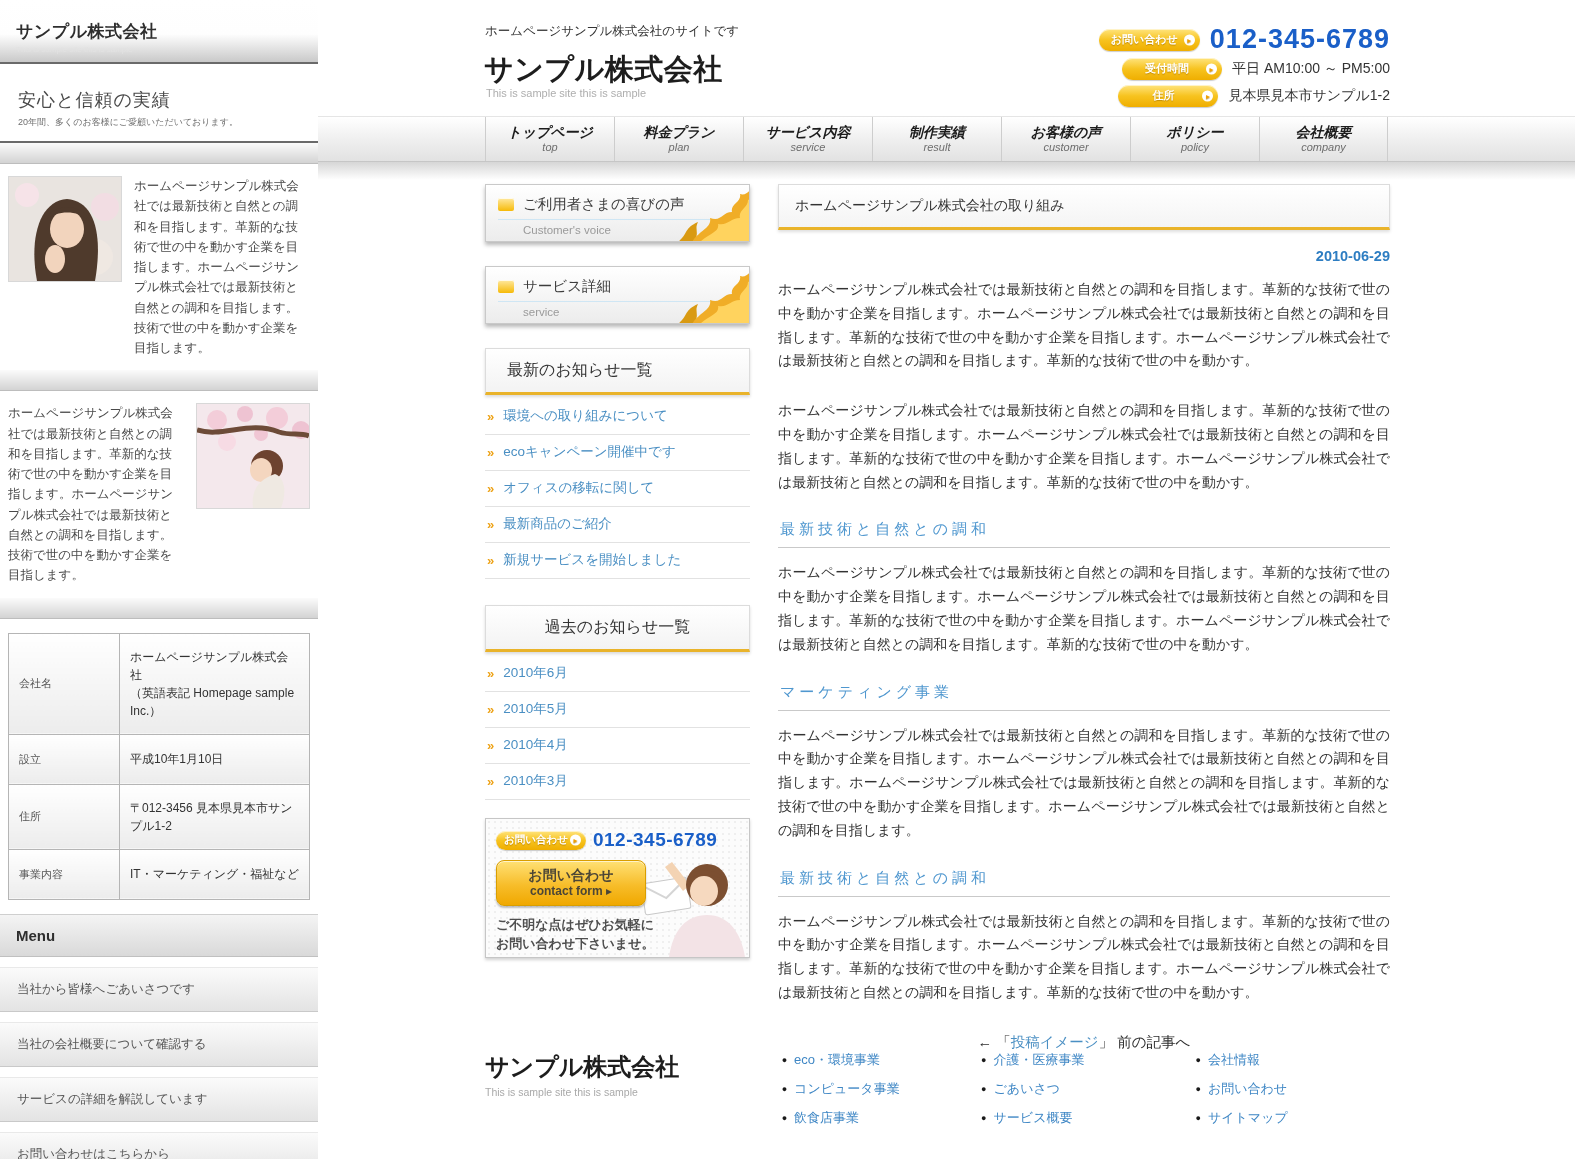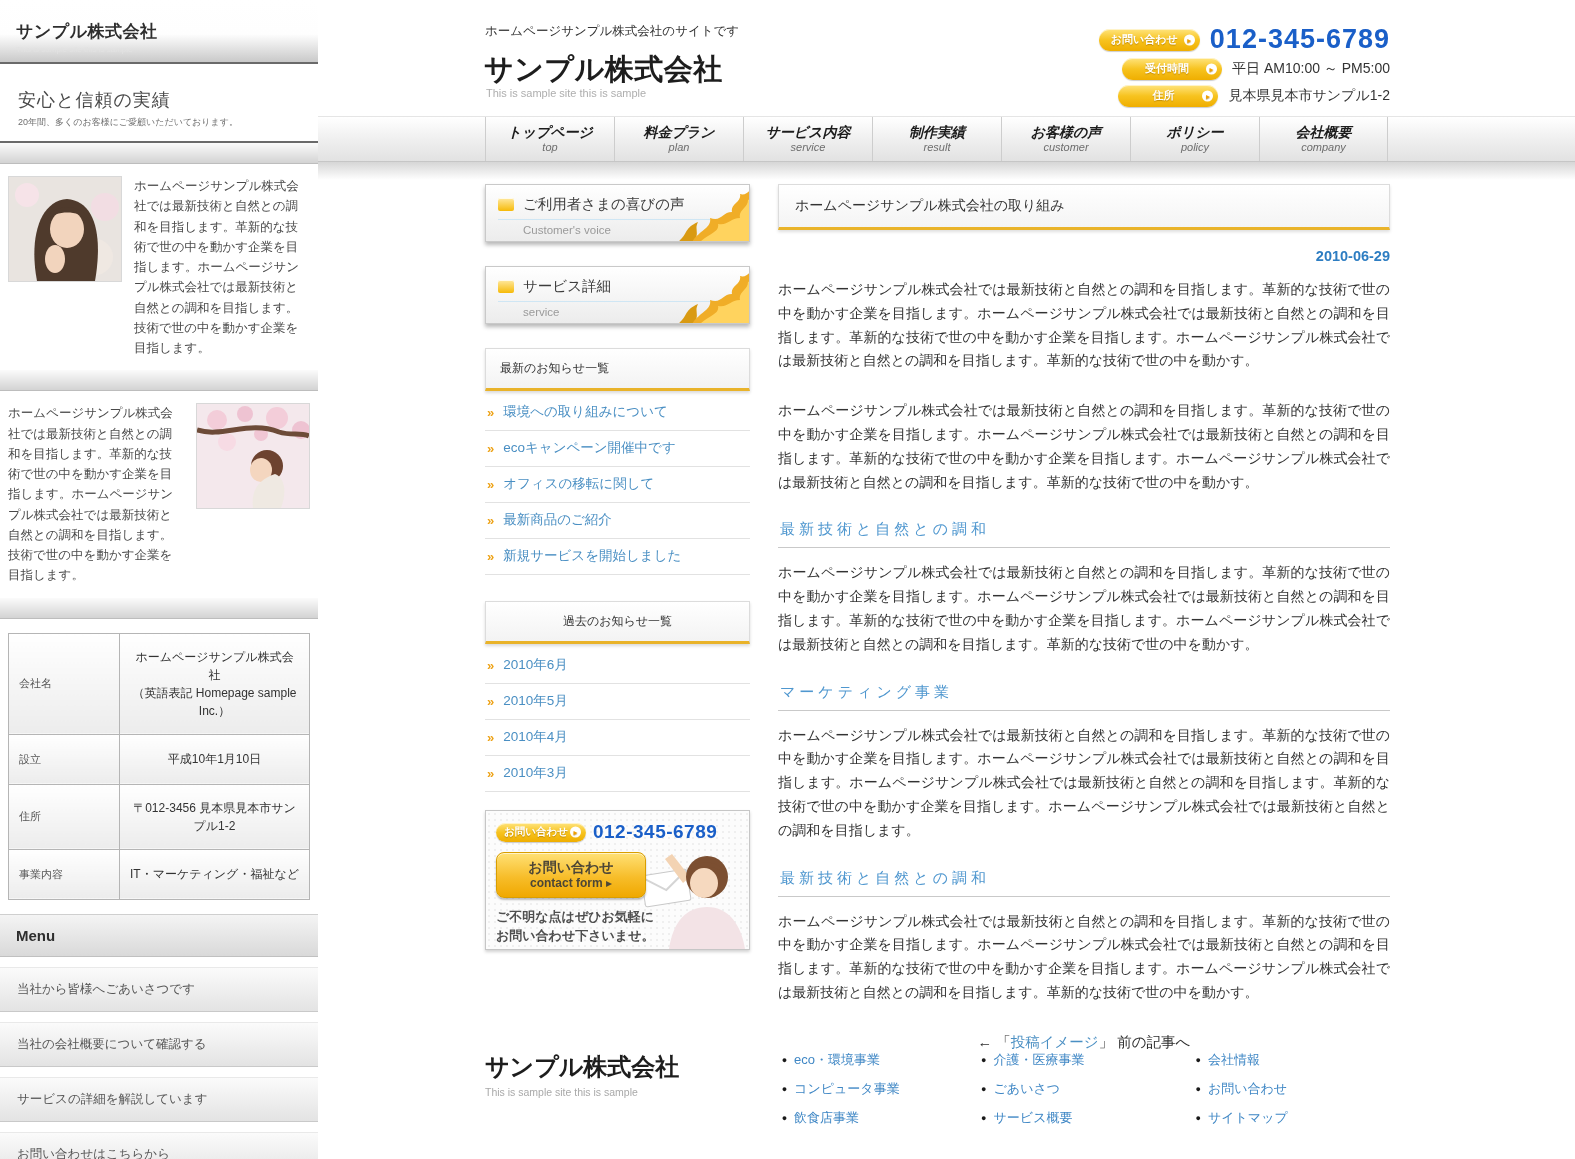--- a/index.html
+++ b/index.html
@@ -16,21 +16,21 @@
   .sb-trust-title{font-size:18px;color:#4a4a4a;letter-spacing:1px;}
   .sb-trust-sub{font-size:9px;color:#6f6f6f;margin-top:4px;}
   .sb-band{height:20px;background:linear-gradient(#fbfbfb,#d3d3d3);border-bottom:1px solid #bdbdbd;}
   .sb-block{display:flex;gap:12px;align-items:flex-start;background:#fff;padding:12px 8px;}
   .sb-photo{width:112px;height:104px;border:1px solid #d8d8d8;flex:0 0 auto;overflow:hidden;background:#eee;}
   .sb-photo svg{display:block;width:100%;height:100%;}
   .sb-text{margin:0;font-size:12.5px;line-height:1.62;color:#4a4a4a;}
   .sb-table{margin:14px 8px;border-collapse:collapse;width:302px;border:1px solid #8a8a8a;}
   .sb-table th,.sb-table td{border:1px solid #b5b5b5;background:linear-gradient(#ffffff,#ececec);vertical-align:middle;}
   .sb-table th{width:90px;font-weight:normal;text-align:left;font-size:11px;color:#555;padding:17px 10px;}
-  .sb-table td{font-size:12px;color:#333;padding:14px 10px;line-height:1.5;text-align:center;}
+  .sb-table td{font-size:12px;color:#333;padding:14px 10px;line-height:1.5;}
   .sb-h{margin-top:14px;padding:12px 16px;font-weight:bold;font-size:15px;color:#2e2e2e;background:linear-gradient(#f4f4f4,#d9d9d9);border-top:1px solid #cfcfcf;border-bottom:1px solid #c0c0c0;}
   .sb-menu{list-style:none;margin:0;padding:0;}
   .sb-menu li{margin-top:10px;padding:13px 17px;font-size:12.5px;color:#555;background:linear-gradient(#fbfbfb,#e3e3e3);border-top:1px solid #e9e9e9;border-bottom:1px solid #c9c9c9;cursor:pointer;}
 
   
   .main{position:absolute;left:318px;top:16px;width:1257px;height:1159px;}
   .site-note{position:absolute;left:167px;top:7px;font-size:12.5px;color:#333;}
   .logo{position:absolute;left:166px;top:34px;font-size:29px;font-weight:bold;color:#1d1d1d;letter-spacing:.5px;}
   .logo-sub{position:absolute;left:168px;top:71px;font-size:11px;color:#aeaeae;}
   .contact{position:absolute;top:10px;right:185px;}
@@ -53,21 +53,21 @@
 
   
   .bn{position:relative;height:56px;border:1px solid #c9c9c9;background:linear-gradient(#ffffff,#ececec);box-shadow:0 3px 4px rgba(0,0,0,.28);margin-bottom:24px;overflow:hidden;cursor:pointer;}
   .bn-inner{padding:10px 12px 0;}
   .bn-row{display:flex;align-items:center;gap:9px;border-bottom:1px solid #cfe6f4;padding-bottom:5px;width:212px;}
   .bn-icon{width:16px;height:13px;border-radius:2px;background:linear-gradient(#ffe9a0,#f6ba08);box-shadow:inset 0 1px 0 rgba(255,255,255,.8);flex:0 0 auto;}
   .bn-title{font-size:14.5px;color:#3c3c3c;white-space:nowrap;}
   .bn-sub{font-size:11.5px;color:#9a9a9a;padding:4px 0 0 25px;}
   .bn-ribbon{position:absolute;right:-1px;bottom:-1px;width:102px;height:58px;pointer-events:none;}
 
-  .ph{border:1px solid #dcdcdc;border-bottom:3px solid #e9b32a;background:linear-gradient(#ffffff,#f3f3f3);box-shadow:0 2px 3px rgba(0,0,0,.15);padding:11px 14px;font-size:12px;color:#333;}
+  .ph{border:1px solid #dcdcdc;border-bottom:3px solid #e9b32a;background:linear-gradient(#ffffff,#f3f3f3);box-shadow:0 2px 3px rgba(0,0,0,.15);padding:11px 21px;font-size:16px;color:#333;}
   .news{list-style:none;margin:4px 0 0;padding:0;}
   .news li{display:flex;align-items:center;gap:9px;padding:8px 2px 9px;border-bottom:1px solid #e2e2e2;cursor:pointer;}
   .chev{color:#eda216;font-weight:bold;font-size:13px;}
   .news-link{color:#4a8fc3;font-size:13.5px;}
   .panel-archive{margin-top:26px;text-align:center;}
 
   .cb{margin-top:18px;border:1px solid #c6c6c6;box-shadow:0 2px 3px rgba(0,0,0,.18);background-color:#fcfcfc;background-image:radial-gradient(#efefef 1px,transparent 1px);background-size:6px 6px;position:relative;height:140px;padding:10px 10px 0;box-sizing:border-box;overflow:hidden;}
   .cb-row1{display:flex;align-items:center;gap:7px;}
   .cb-row1 .pill{min-width:56px;font-size:10.5px;padding:2px 18px 3px 8px;}
   .cb-phone{font-size:19px;font-weight:bold;color:#1a5fc8;letter-spacing:.5px;}

